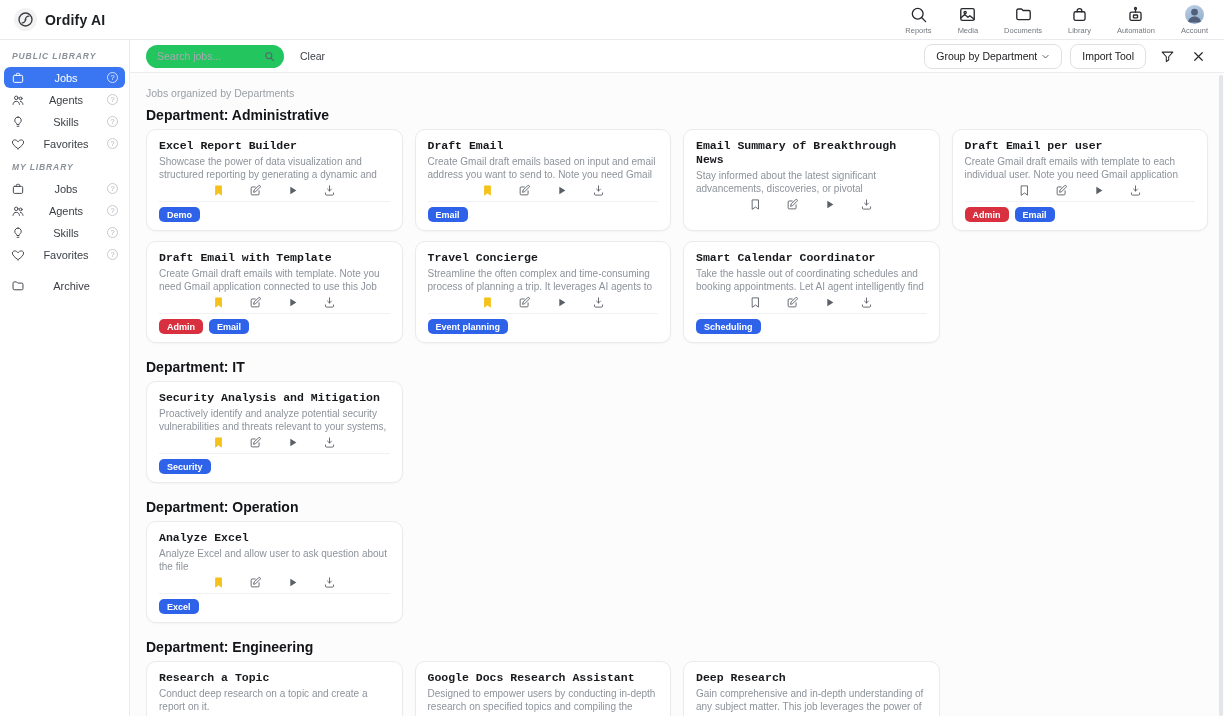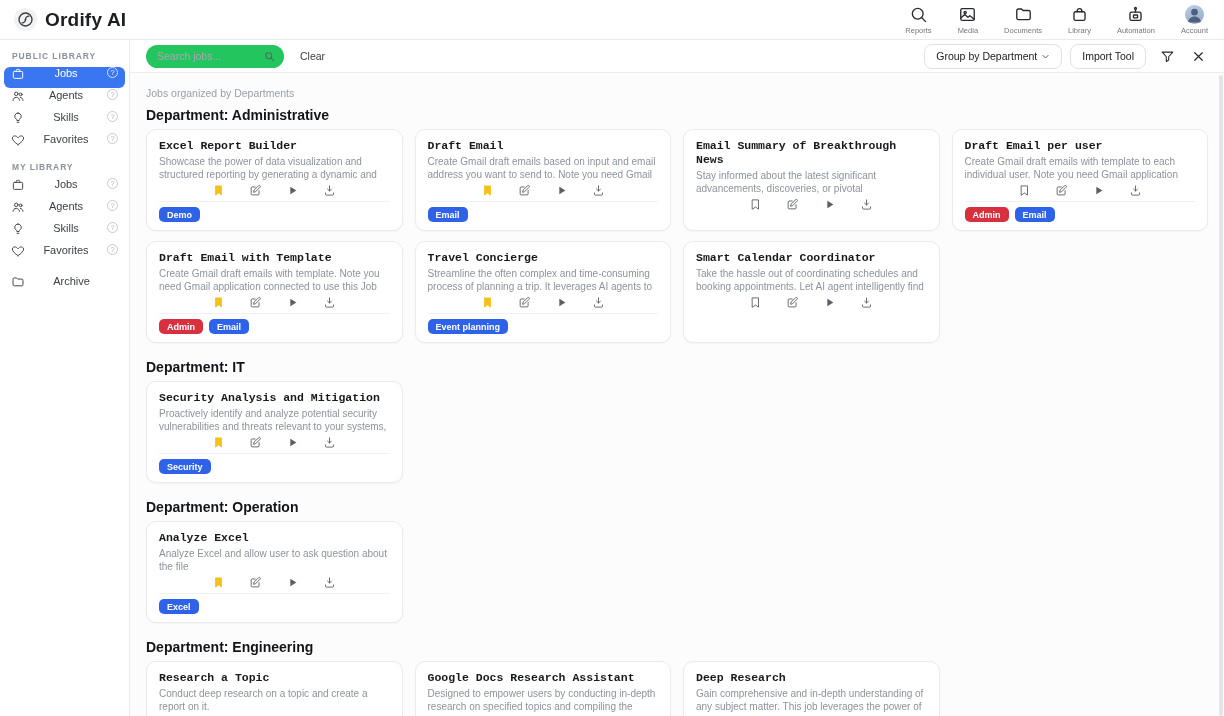--- a/index.html
+++ b/index.html
@@ -5,35 +5,35 @@
   * { box-sizing: border-box; margin: 0; padding: 0; }
   html,body { width:1224px; height:716px; overflow:hidden; }
   body { font-family:"Liberation Sans", sans-serif; background:#fff; color:#1c1e21; position:relative; }
 
   
   .header { height:40px; display:flex; align-items:center; justify-content:space-between;
             padding:0 16px 0 14px; border-bottom:1px solid #e9eaee; background:#fff; }
   .brand { display:flex; align-items:center; gap:8px; }
   .logo { width:23px; height:23px; border-radius:50%; background:#f2f2f2; display:flex; align-items:center; justify-content:center; }
   .logo svg { width:19px; height:19px; }
-  .brand-name { font-size:19px; font-weight:700; letter-spacing:.2px; }
+  .brand-name { font-size:14px; font-weight:700; letter-spacing:.2px; }
   .top-nav { display:flex; align-items:flex-start; gap:26px; }
   .nav-item { display:flex; flex-direction:column; align-items:center; gap:2px; cursor:pointer; }
   .nav-item .nicon { width:19px; height:19px; color:#27292d; }
   .nav-item .nicon svg { width:19px; height:19px; display:block; }
   .nav-item .nlabel { font-size:7.5px; color:#73787e; }
   .avatar { width:19px; height:19px; border-radius:50%; background:linear-gradient(160deg,#bcd0e6,#8fa9c9); display:flex; align-items:flex-end; justify-content:center; overflow:hidden; }
   .avatar svg { width:14px; height:14px; }
 
   
   .sidebar { position:absolute; left:0; top:40px; bottom:0; width:130px; background:#fff;
              border-right:1px solid #e9eaee; padding-top:4px; }
   .side-sec-title { font-size:8.5px; font-weight:700; letter-spacing:.9px; color:#8b919a;
-                    padding:7px 12px 5px; }
-  .side-item { display:flex; align-items:flex-start; height:21px; margin:1px 4px; padding:0 7px;
+                    padding:7px 12px 5px;font-style:italic; }
+  .side-item { display:flex; align-items:center; height:21px; margin:1px 4px; padding:0 7px;
                border-radius:6px; cursor:pointer; color:#3a3f45; }
   .side-item .sicon { width:14px; height:14px; flex:0 0 14px; color:#42474d; }
   .side-item .sicon svg { width:14px; height:14px; display:block; }
   .side-item .slabel { flex:1; text-align:center; font-size:11px; }
   .side-item .help { width:11px; height:11px; flex:0 0 11px; border:1px solid #c6cad0; border-radius:50%;
                      color:#b2b7bd; font-size:7.5px; display:flex; align-items:center; justify-content:center; }
   .side-item.active { background:#3b76f2; color:#fff; }
   .side-item.active .sicon { color:#fff; }
   .side-item.active .help { border-color:rgba(255,255,255,.75); color:rgba(255,255,255,.9); }
 
@@ -562,20 +562,23 @@
               <button class="act">
                 <span>
                   <svg viewBox="0 0 24 24" fill="none" stroke="currentColor" stroke-width="1.7" stroke-linecap="round" stroke-linejoin="round">
                     <path d="M12 3.5v9.3"></path>
                     <path d="M8.4 9.4l3.6 3.6 3.6-3.6"></path>
                     <path d="M4.5 16.5v2a2 2 0 0 0 2 2h11a2 2 0 0 0 2-2v-2"></path>
                   </svg>
                 </span>
               </button>
             </div>
+            <div class="card-tags">
+              <span class="tag">Scheduling</span>
+            </div>
           </div>
         </div>
         <div class="section-title">Department: IT</div>
         <div class="grid">
           <div class="card">
             <div class="card-title">Security Analysis and Mitigation</div>
             <div class="card-desc">Proactively identify and analyze potential security vulnerabilities and threats relevant to your systems, software, or industry....</div>
             <div class="card-actions">
               <button class="act bm-filled">
                 <span>

